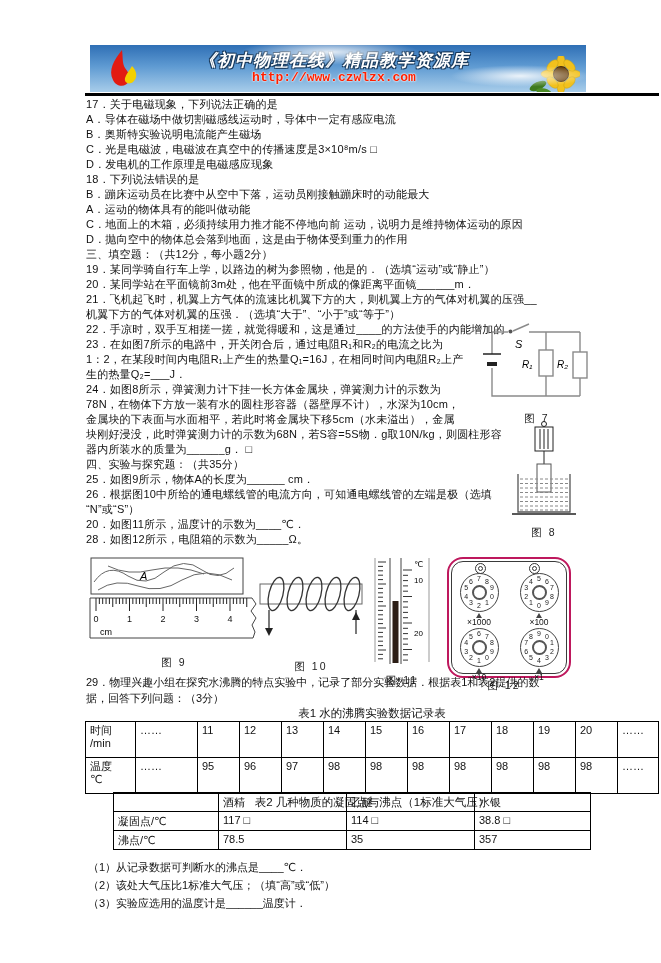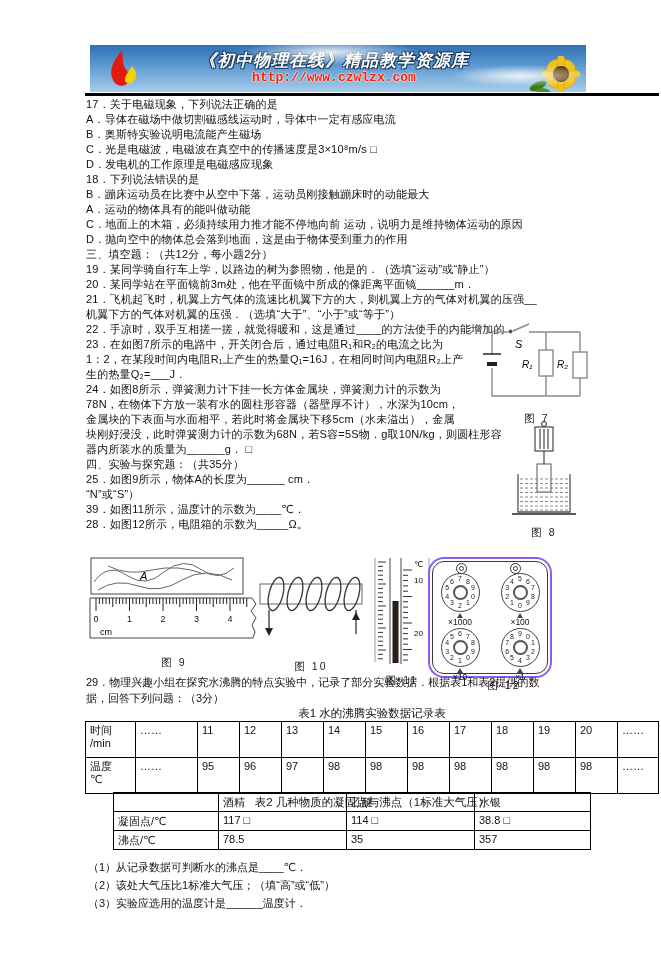--- a/index.html
+++ b/index.html
@@ -25,21 +25,21 @@
   
   .text-flow{position:absolute;left:86px;top:97px;width:516px;font-size:11px;line-height:15px;letter-spacing:.2px;}
   .line{height:15px;white-space:nowrap;}
 
   
   .fig{position:absolute;text-align:center;}
   .figcap{font-size:10.5px;color:#222;margin-top:2px;letter-spacing:2px;}
   svg text{font-family:"Liberation Sans","DejaVu Sans",sans-serif;}
 
   
-  .rbox{position:absolute;left:428px;top:557px;width:120px;height:117px;border:2px solid #8b5cf6;border-radius:16px;}
+  .rbox{position:absolute;left:447px;top:557px;width:120px;height:117px;border:2px solid #be185d;border-radius:16px;}
   .rbox::before{content:"";position:absolute;left:2px;top:2px;right:2px;bottom:2px;border:1px solid #3a3a3a;border-radius:12px;}
   .term{position:absolute;top:4px;width:9px;height:9px;border:1.5px solid #333;border-radius:50%;}
   .term::after{content:"";position:absolute;left:2px;top:2px;width:3px;height:3px;border:1px solid #333;border-radius:50%;}
   .t-left{left:26px;} .t-right{left:80px;}
   .dialgrid{position:absolute;left:0;top:14px;width:100%;display:flex;flex-wrap:wrap;}
   .dial-unit{width:50%;display:flex;flex-direction:column;align-items:center;margin-bottom:1px;}
   .dial{position:relative;width:37px;height:37px;border:1.5px solid #444;border-radius:50%;}
   .dial::after{content:"";position:absolute;left:11px;top:11px;width:11px;height:11px;border:2px solid #555;border-radius:50%;background:#fff;}
   .dig{position:absolute;font-size:7px;line-height:7px;width:6px;text-align:center;color:#222;}
   .ptr{width:0;height:0;border-left:3.5px solid transparent;border-right:3.5px solid transparent;border-bottom:5px solid #444;margin-top:1px;}
@@ -113,22 +113,23 @@
     <div class="line">23．在如图7所示的电路中，开关闭合后，通过电阻R₁和R₂的电流之比为</div>
     <div class="line">1：2，在某段时间内电阻R₁上产生的热量Q₁=16J，在相同时间内电阻R₂上产</div>
     <div class="line">生的热量Q₂=___J．</div>
     <div class="line">24．如图8所示，弹簧测力计下挂一长方体金属块，弹簧测力计的示数为</div>
     <div class="line">78N，在物体下方放一装有水的圆柱形容器（器壁厚不计），水深为10cm，</div>
     <div class="line">金属块的下表面与水面相平，若此时将金属块下移5cm（水未溢出），金属</div>
     <div class="line">块刚好浸没，此时弹簧测力计的示数为68N，若S容=5S物．g取10N/kg，则圆柱形容</div>
     <div class="line">器内所装水的质量为______g． □</div>
     <div class="line">四、实验与探究题：（共35分）</div>
     <div class="line">25．如图9所示，物体A的长度为______ cm．</div>
+    <div class="line">26．根据图10中所给的通电螺线管的电流方向，可知通电螺线管的左端是极（选填</div>
     <div class="line">“N”或“S”）</div>
-    <div class="line">39．如图11所示，温度计的示数为____℃．</div>
+    <div class="line">20．如图11所示，温度计的示数为____℃．</div>
     <div class="line">28．如图12所示，电阻箱的示数为_____Ω。</div>
   </div>
 
   <div class="fig" style="left:482px;top:322px;width:110px;">
     <svg width="110" height="84" viewBox="0 0 110 84">
       <g stroke="#8a8a8a" fill="none" stroke-width="1.4">
         <path d="M10,10 H26"></path>
           <path d="M31,9 L47,2"></path>
           <path d="M47,10 H98"></path>
         <path d="M10,10 V32 M10,46 V74 H98 M98,10 V30 M98,56 V74"></path>

